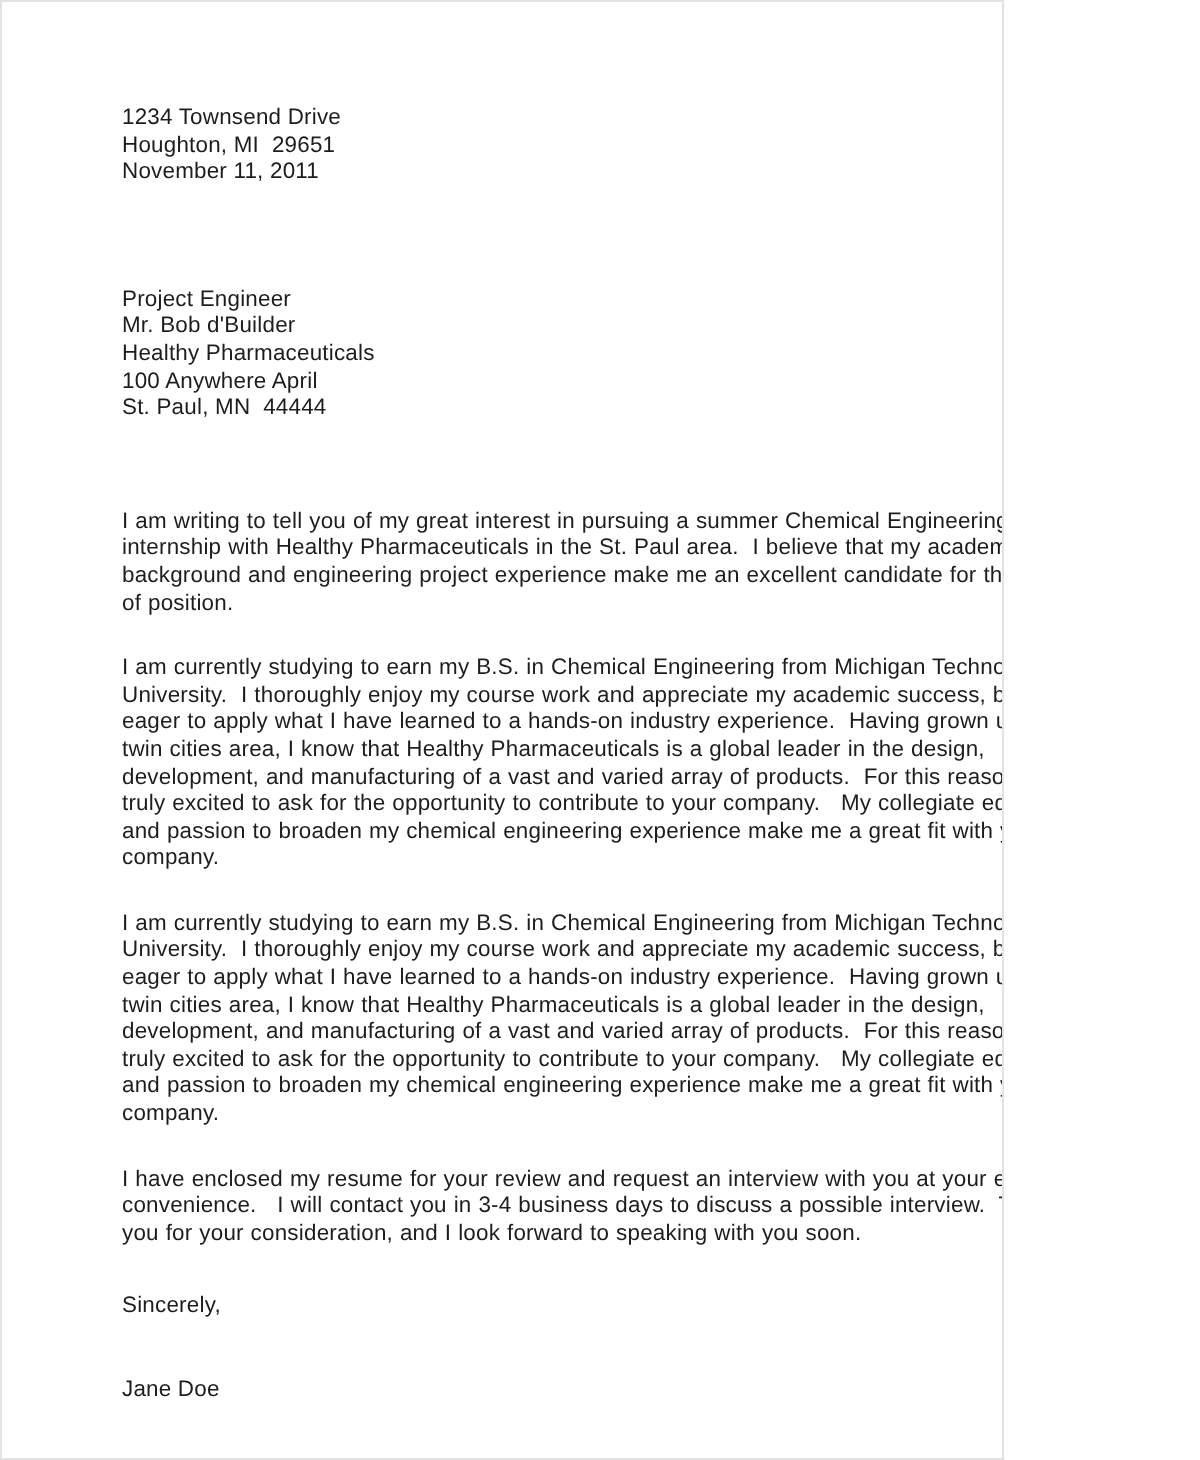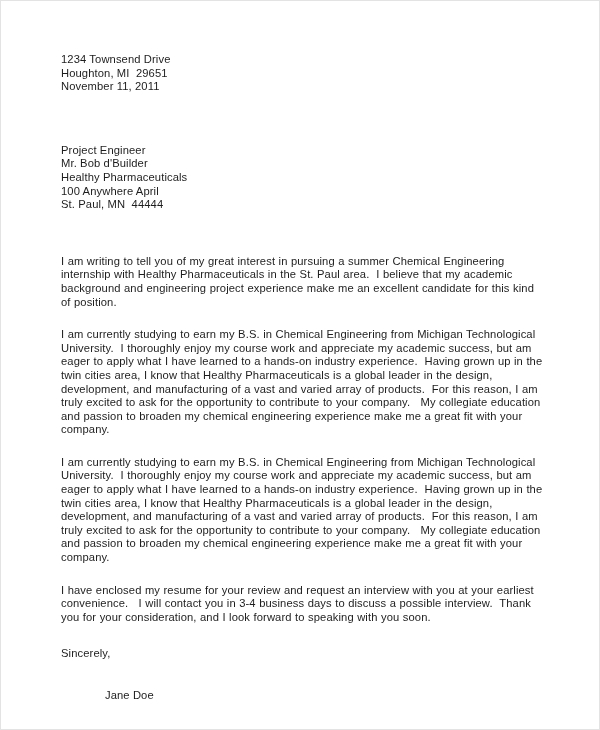--- a/index.html
+++ b/index.html
@@ -5,21 +5,21 @@
   html, body {
     margin: 0;
     padding: 0;
     background: #ffffff;
   }
   body {
     font-family: "Liberation Sans", sans-serif;
   }
   .page {
     position: relative;
-    width: 600px;
+    width: 502px;
     height: 730px;
     box-sizing: border-box;
     background: #ffffff;
     border: 1px solid #e3e3e3;
     overflow: hidden;
   }
   .letter {
     position: absolute;
     left: 60px;
     top: 52px;
@@ -44,21 +44,20 @@
   .gap-signature { height: 28px; }
   .para {
     margin: 0;
     text-align: left;
     white-space: pre-wrap;
     word-spacing: 0.02em;
   }
   .sig-line {
     display: block;
     white-space: pre;
-    margin-left: 44px;
   }
 </style>
 </head>
 <body>
 
 <div class="page">
 
   <div class="letter">
 
     <div class="block">

